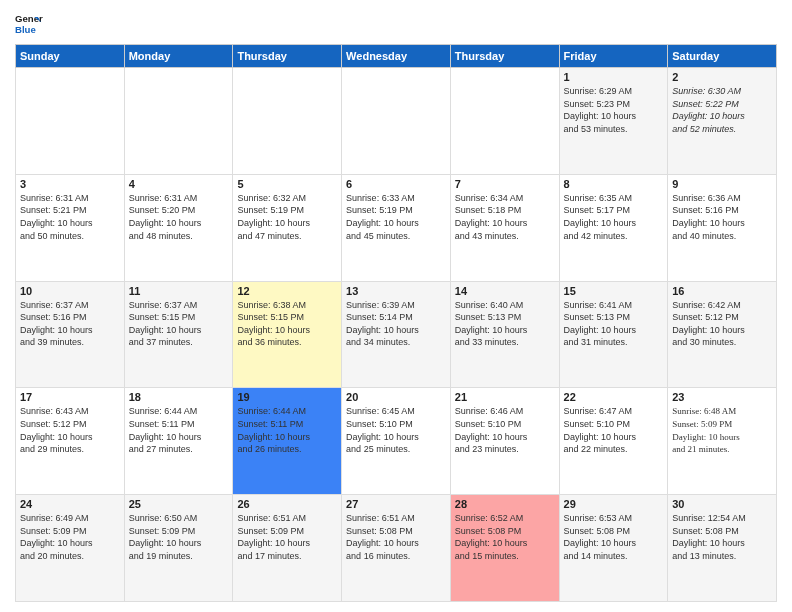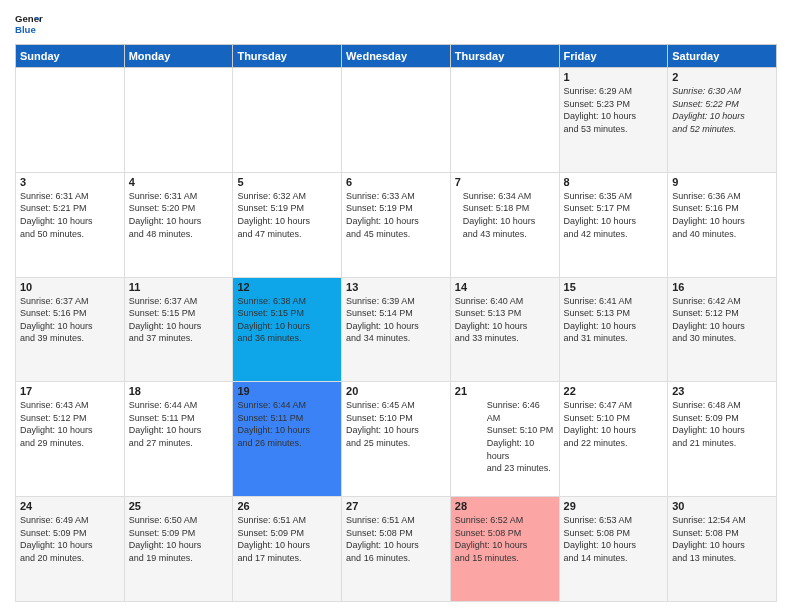--- a/index.html
+++ b/index.html
@@ -165,21 +165,21 @@
           </td>
           <td style="background: rgb(255, 255, 255);">
             <span class="day-num">6</span>
             <div class="day-info" style="white-space: pre-line;">Sunrise: 6:33 AM
 Sunset: 5:19 PM
 Daylight: 10 hours
 and 45 minutes.</div>
           </td>
           <td style="background: rgb(255, 255, 255);">
             <span class="day-num">7</span>
-            <div class="day-info" style="white-space: pre-line; margin-left: 8px;">Sunrise: 6:34 AM
+            <div class="day-info" style="white-space: pre-line;">Sunrise: 6:34 AM
 Sunset: 5:18 PM
 Daylight: 10 hours
 and 43 minutes.</div>
           </td>
           <td style="background: rgb(255, 255, 255);">
             <span class="day-num">8</span>
             <div class="day-info" style="white-space: pre-line;">Sunrise: 6:35 AM
 Sunset: 5:17 PM
 Daylight: 10 hours
 and 42 minutes.</div>
@@ -200,21 +200,21 @@
 Daylight: 10 hours
 and 39 minutes.</div>
           </td>
           <td style="background: rgb(245, 245, 245);">
             <span class="day-num">11</span>
             <div class="day-info" style="white-space: pre-line;">Sunrise: 6:37 AM
 Sunset: 5:15 PM
 Daylight: 10 hours
 and 37 minutes.</div>
           </td>
-          <td style="background: #0ea5e9;">
+          <td style="background: #fef9c3;">
             <span class="day-num">12</span>
             <div class="day-info" style="white-space: pre-line;">Sunrise: 6:38 AM
 Sunset: 5:15 PM
 Daylight: 10 hours
 and 36 minutes.</div>
           </td>
           <td style="background: rgb(245, 245, 245);">
             <span class="day-num">13</span>
             <div class="day-info" style="white-space: pre-line;">Sunrise: 6:39 AM
 Sunset: 5:14 PM
@@ -267,35 +267,35 @@
           </td>
           <td style="background: rgb(255, 255, 255);">
             <span class="day-num">20</span>
             <div class="day-info" style="white-space: pre-line;">Sunrise: 6:45 AM
 Sunset: 5:10 PM
 Daylight: 10 hours
 and 25 minutes.</div>
           </td>
           <td style="background: rgb(255, 255, 255);">
             <span class="day-num">21</span>
-            <div class="day-info" style="white-space: pre-line; margin-left: 32px;">Sunrise: 6:46 AM
+            <div class="day-info" style="white-space: pre-line;">Sunrise: 6:46 AM
 Sunset: 5:10 PM
 Daylight: 10 hours
 and 23 minutes.</div>
           </td>
           <td style="background: rgb(255, 255, 255);">
             <span class="day-num">22</span>
             <div class="day-info" style="white-space: pre-line;">Sunrise: 6:47 AM
 Sunset: 5:10 PM
 Daylight: 10 hours
 and 22 minutes.</div>
           </td>
           <td style="background: rgb(255, 255, 255);">
             <span class="day-num">23</span>
-            <div class="day-info" style="white-space: pre-line;">Sunrise: 6:48 AM
+            <div class="day-info" style="white-space: pre-line; font-family: Liberation Serif, serif;">Sunrise: 6:48 AM
 Sunset: 5:09 PM
 Daylight: 10 hours
 and 21 minutes.</div>
           </td>
         </tr>
         <tr>
           <td style="background: rgb(245, 245, 245);">
             <span class="day-num">24</span>
             <div class="day-info" style="white-space: pre-line;">Sunrise: 6:49 AM
 Sunset: 5:09 PM

